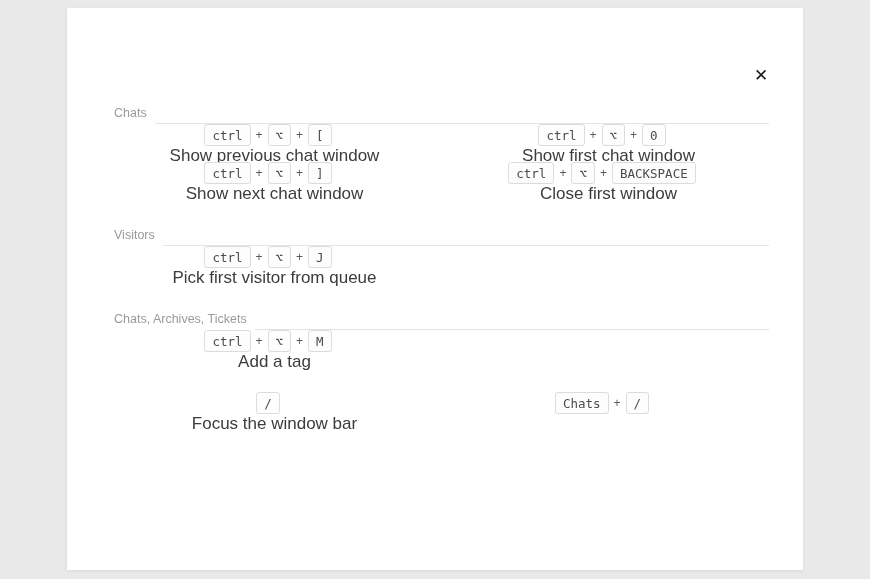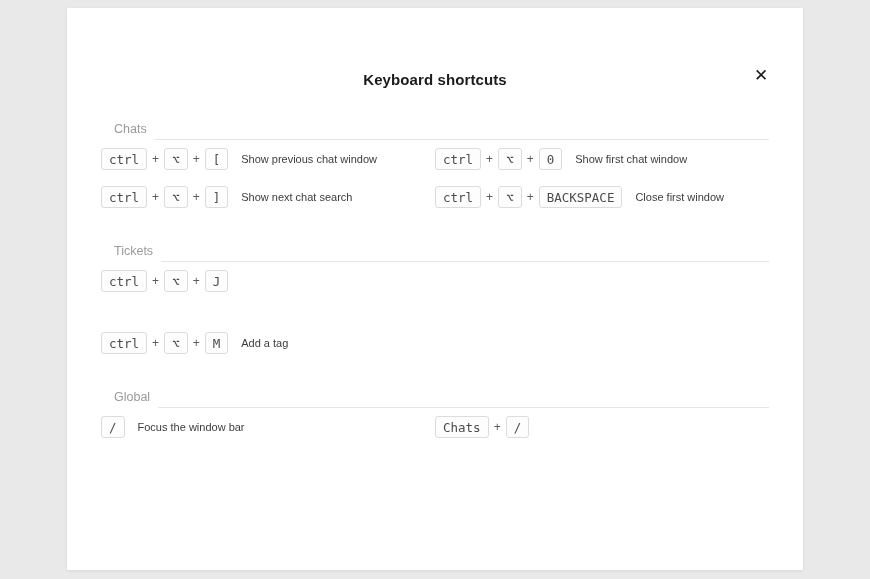--- a/index.html
+++ b/index.html
@@ -53,21 +53,21 @@
     width: 100%;
     text-align: center;
     font-size: 15px;
     font-weight: bold;
     color: #1b1b1b;
     letter-spacing: 0.1px;
   }
   .content {
     position: absolute;
     left: 34px;
-    top: 110px;
+    top: 94px;
     right: 34px;
   }
   .section {
     margin-bottom: 0;
   }
   .section-header {
     position: relative;
     height: 22px;
     margin-bottom: 0;
   }
@@ -111,21 +111,21 @@
     box-sizing: border-box;
   }
   .plus {
     padding: 0 5px;
     font-size: 12px;
     color: #5a5a5a;
     font-family: "Liberation Sans", sans-serif;
   }
   .desc {
     margin-left: 13px;
-    font-size: 11px;
+    font-size: 17px;
     color: #3c3c3c;
     white-space: nowrap;
     text-align: right;
   }
   .spacer {
     height: 24px;
   }
   .rowgroup {
     display: flex;
     width: 100%;
@@ -136,31 +136,31 @@
   }
   .col-right .row-inner {
     display: flex;
     align-items: center;
     justify-content: flex-start;
   }
   .row-inner {
     display: flex;
     align-items: center;
     height: 38px;
+    flex-direction: column;
   }
 </style>
 </head>
 <body>
 
 <div class="screen">
   <div class="modal">
 
     <button class="close-btn">✕</button>
 
-    <div class="modal-title">Keyboard shortcuts</div>
 
     <div class="content" id="sections-root">
         <div class="section">
           <div class="section-header"><div class="section-rule"></div><span class="section-title">Chats</span></div>
           <div class="rowgroup">
             <div class="col-left">
               <div class="row-inner">
                 <div class="keys">
                   <span class="key">ctrl</span>
                   <span class="plus">+</span>
@@ -187,76 +187,77 @@
           <div class="rowgroup">
             <div class="col-left">
               <div class="row-inner">
                 <div class="keys">
                   <span class="key">ctrl</span>
                   <span class="plus">+</span>
                   <span class="key">⌥</span>
                   <span class="plus">+</span>
                   <span class="key">]</span>
                 </div>
-                <div class="desc">Show next chat search</div>
+                <div class="desc">Show next chat window</div>
               </div>
             </div>
             <div class="col-right">
               <div class="row-inner">
                 <div class="keys">
                   <span class="key">ctrl</span>
                   <span class="plus">+</span>
                   <span class="key">⌥</span>
                   <span class="plus">+</span>
                   <span class="key">BACKSPACE</span>
                 </div>
                 <div class="desc">Close first window</div>
               </div>
             </div>
           </div>
           <div class="spacer"></div>
         </div>
         <div class="section">
-          <div class="section-header"><div class="section-rule"></div><span class="section-title">Tickets</span></div>
+          <div class="section-header"><div class="section-rule"></div><span class="section-title">Visitors</span></div>
           <div class="rowgroup">
             <div class="col-left">
               <div class="row-inner">
                 <div class="keys">
                   <span class="key">ctrl</span>
                   <span class="plus">+</span>
                   <span class="key">⌥</span>
                   <span class="plus">+</span>
                   <span class="key">J</span>
                 </div>
+                <div class="desc">Pick first visitor from queue</div>
               </div>
             </div>
             <div class="col-right"></div>
           </div>
           <div class="spacer"></div>
         </div>
         <div class="section">
+          <div class="section-header"><div class="section-rule"></div><span class="section-title">Chats, Archives, Tickets</span></div>
           <div class="rowgroup">
             <div class="col-left">
               <div class="row-inner">
                 <div class="keys">
                   <span class="key">ctrl</span>
                   <span class="plus">+</span>
                   <span class="key">⌥</span>
                   <span class="plus">+</span>
                   <span class="key">M</span>
                 </div>
                 <div class="desc">Add a tag</div>
               </div>
             </div>
             <div class="col-right"></div>
           </div>
           <div class="spacer"></div>
         </div>
         <div class="section">
-          <div class="section-header"><div class="section-rule"></div><span class="section-title">Global</span></div>
           <div class="rowgroup">
             <div class="col-left">
               <div class="row-inner">
                 <div class="keys">
                   <span class="key">/</span>
                 </div>
                 <div class="desc">Focus the window bar</div>
               </div>
             </div>
             <div class="col-right">

